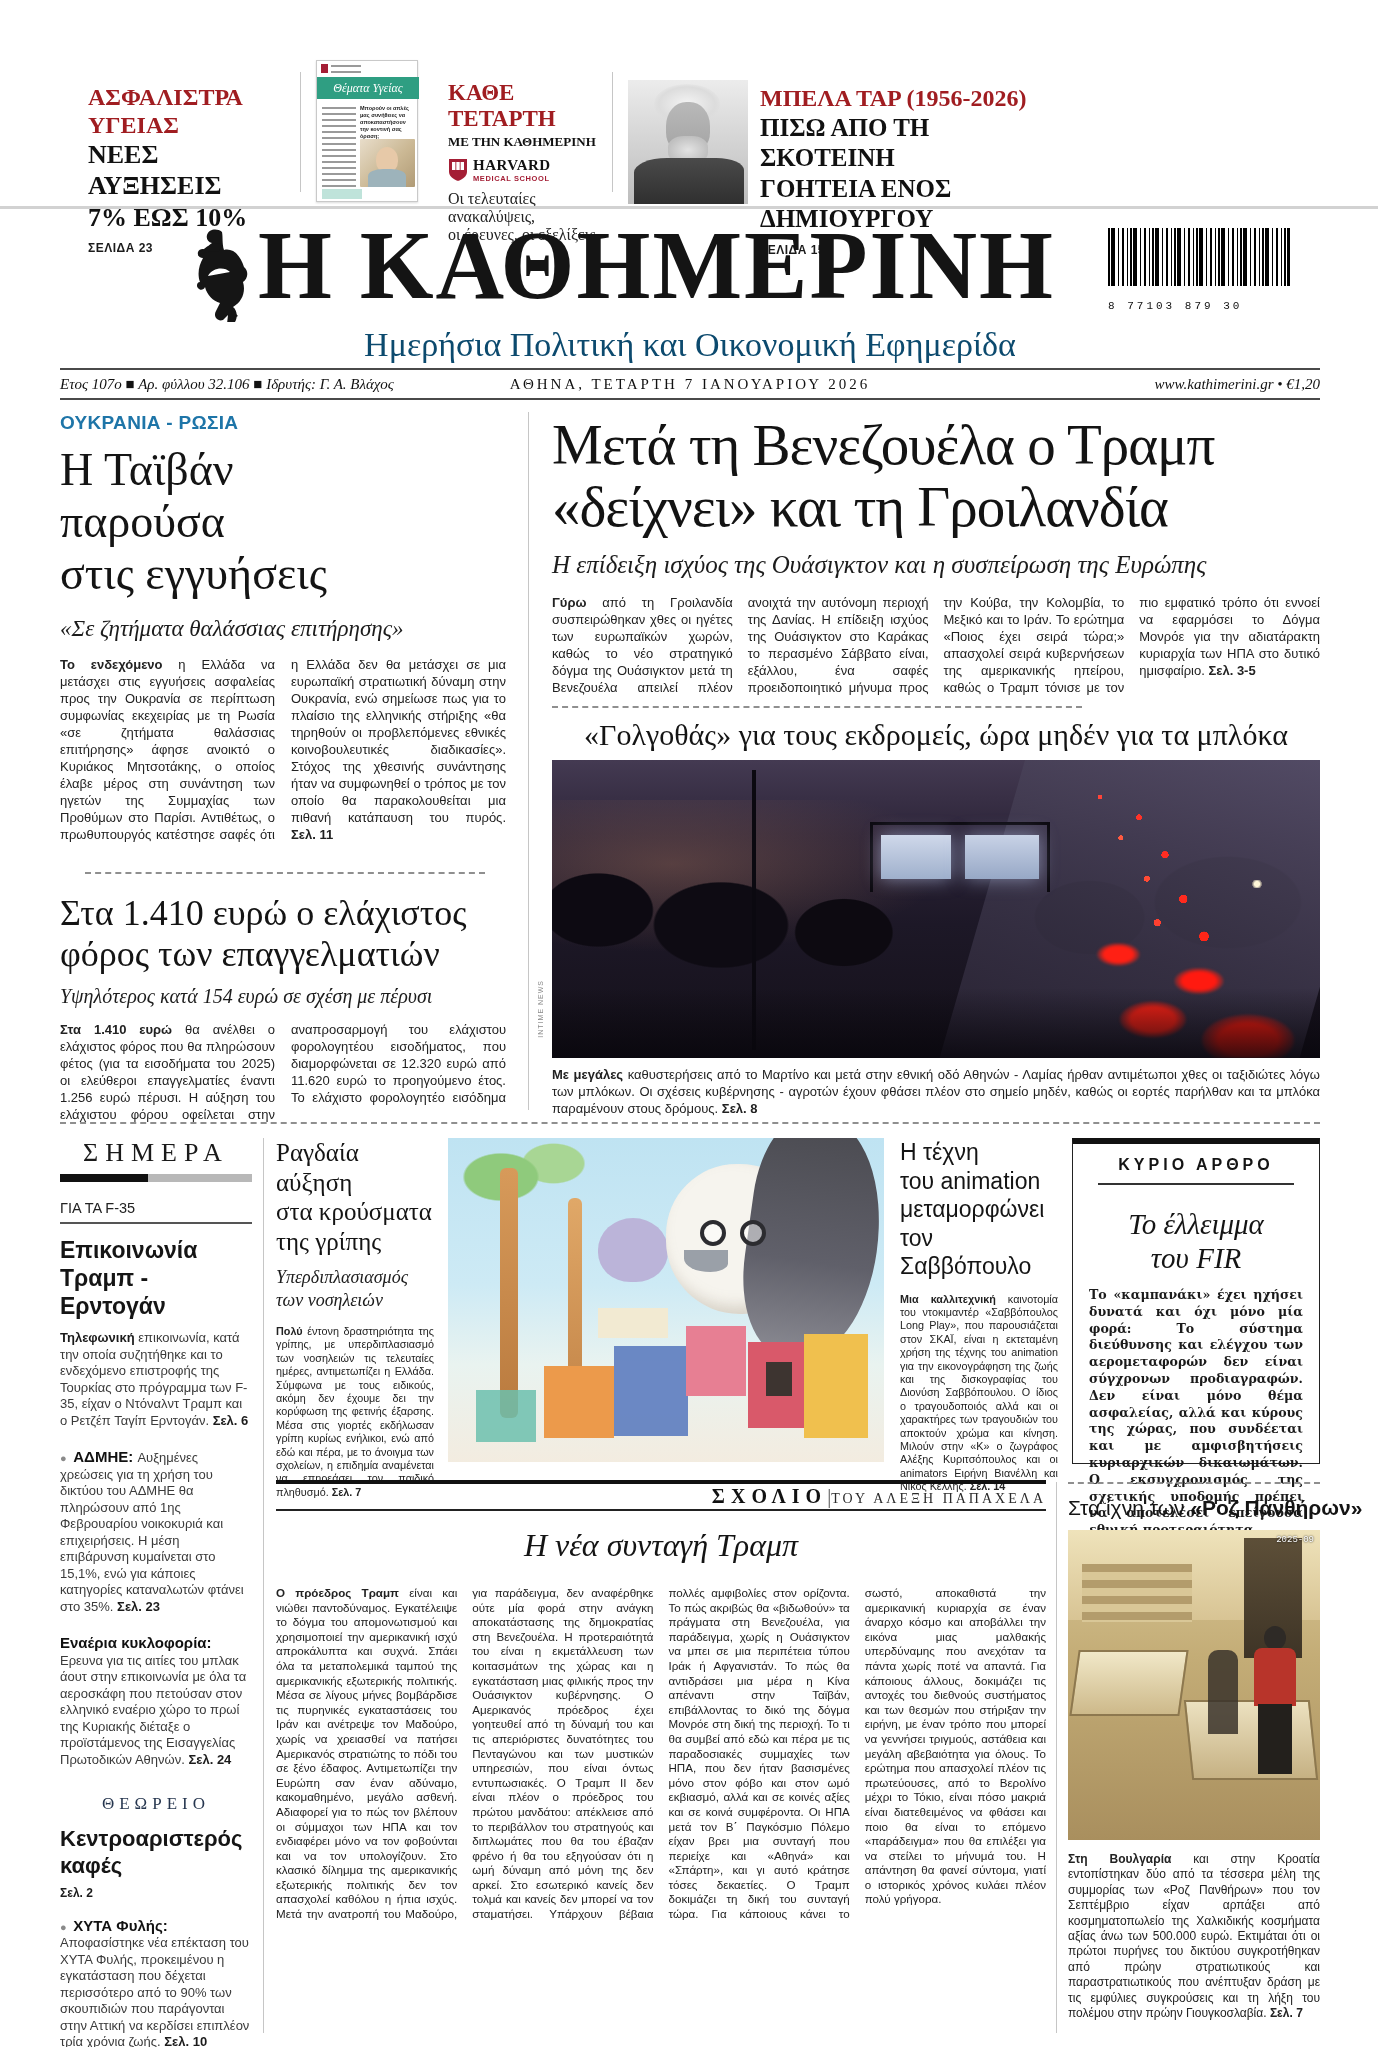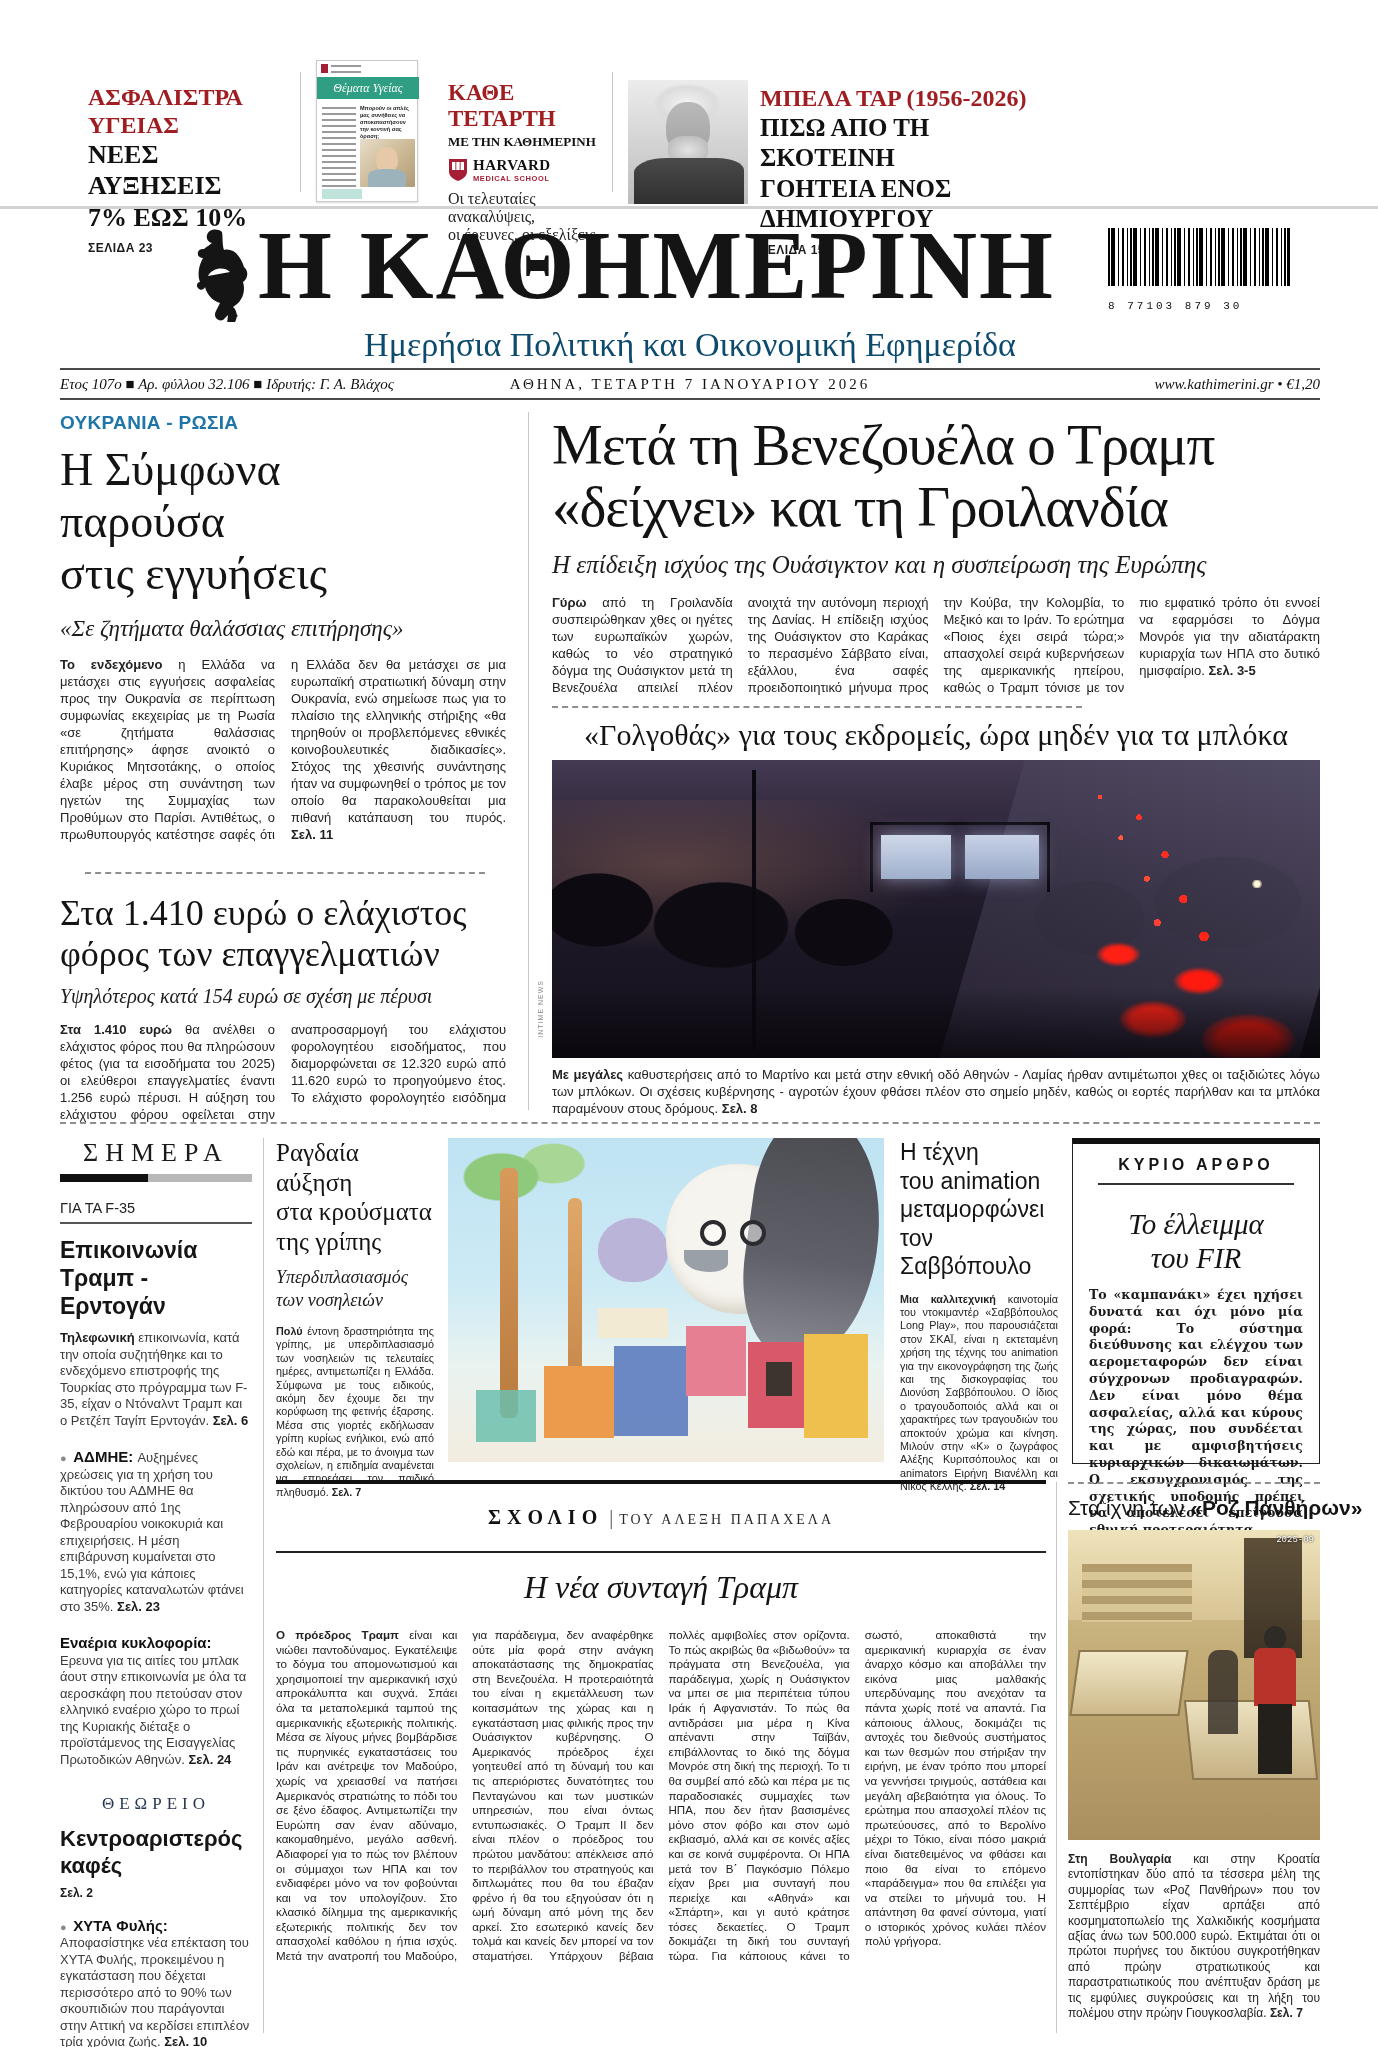--- a/index.html
+++ b/index.html
@@ -115,21 +115,21 @@
   <div class="abs" style="left:60px;top:374px;width:1260px;height:22px">
     <span class="serif i" style="position:absolute;left:0;top:2px;font-size:15px;color:#111">Ετος 107ο ■ Αρ. φύλλου 32.106 ■ Ιδρυτής: Γ. Α. Βλάχος</span>
     <span class="serif" style="position:absolute;left:330px;top:2px;width:600px;text-align:center;font-size:15px;letter-spacing:3px;color:#111">ΑΘΗΝΑ, ΤΕΤΑΡΤΗ 7 ΙΑΝΟΥΑΡΙΟΥ 2026</span>
     <span class="serif i" style="position:absolute;right:0;top:2px;font-size:15px;color:#111">www.kathimerini.gr • €1,20</span>
   </div>
   <div class="hrule" style="left:60px;top:398px;width:1260px;background:#4a4a4a;height:2px"></div>
 
   <div class="abs" style="left:60px;top:412px;width:446px">
     <div class="kicker-label blue" style="font-size:19px;letter-spacing:.3px">ΟΥΚΡΑΝΙΑ - ΡΩΣΙΑ</div>
     <h1 class="serif" style="font-weight:400;font-size:46px;line-height:1.13;margin-top:10px;color:#141414">
-      <span class="line">Η Σύμφωνα</span>
+      <span class="line">Η Ταϊβάν</span>
       <span class="line">παρούσα</span>
       <span class="line">στις εγγυήσεις</span>
     </h1>
     <div class="serif i" style="font-size:23px;margin-top:16px;color:#1c1c1c">«Σε ζητήματα θαλάσσιας επιτήρησης»</div>
     <div class="bodytxt cols2" style="margin-top:14px;font-size:13px;line-height:17px;height:192px;overflow:hidden">
       <span class="lead">Το ενδεχόμενο </span>
       <span>η Ελλάδα να μετάσχει στις εγγυήσεις ασφαλείας προς την Ουκρανία σε περίπτωση συμφωνίας εκεχειρίας με τη Ρωσία «σε ζητήματα θαλάσσιας επιτήρησης» άφησε ανοικτό ο Κυριάκος Μητσοτάκης, ο οποίος έλαβε μέρος στη συνάντηση των ηγετών της Συμμαχίας των Προθύμων στο Παρίσι. Αντιθέτως, ο πρωθυπουργός κατέστησε σαφές ότι η Ελλάδα δεν θα μετάσχει σε μια ευρωπαϊκή στρατιωτική δύναμη στην Ουκρανία, ενώ σημείωσε πως για το πλαίσιο της ελληνικής στήριξης «θα τηρηθούν οι προβλεπόμενες εθνικές κοινοβουλευτικές διαδικασίες». Στόχος της χθεσινής συνάντησης ήταν να συμφωνηθεί ο τρόπος με τον οποίο θα παρακολουθείται μια πιθανή κατάπαυση του πυρός.</span>
       <span class="pgref">Σελ. 11</span>
     </div>
   </div>
@@ -314,21 +314,21 @@
     <div class="sans b" style="font-size:16px;letter-spacing:4px;text-align:center;color:#141414">ΚΥΡΙΟ ΑΡΘΡΟ</div>
     <div style="margin:9px auto 0;width:196px;height:1.5px;background:#333"></div>
     <h3 class="serif i" style="font-weight:400;margin-top:22px;font-size:29px;line-height:1.18;text-align:center;color:#141414">
       <span class="line">Το έλλειμμα</span>
       <span class="line">του FIR</span>
     </h3>
     <div style="margin-top:12px;font-family:'DejaVu Serif',serif;font-weight:bold;font-size:12.6px;line-height:16.8px;text-align:justify;color:#1b1b1b">Το «καμπανάκι» έχει ηχήσει δυνατά και όχι μόνο μία φορά: Το σύστημα διεύθυνσης και ελέγχου των αερομεταφορών δεν είναι σύγχρονων προδιαγραφών. Δεν είναι μόνο θέμα ασφαλείας, αλλά και κύρους της χώρας, που συνδέεται και με αμφισβητήσεις κυριαρχικών δικαιωμάτων. Ο εκσυγχρονισμός της σχετικής υποδομής πρέπει να αποτελέσει επείγουσα εθνική προτεραιότητα.</div>
   </div>
 
   <div class="abs" style="left:276px;top:1480px;width:770px">
-    <div style="border-top:4px solid #111;border-bottom:2px solid #222;padding:22px 0;display:flex;align-items:baseline;justify-content:center;gap:6px">
+    <div style="border-top:4px solid #111;border-bottom:2px solid #222;padding:1px 0;display:flex;align-items:baseline;justify-content:flex-end;gap:0">
       <span class="serif b" style="font-size:20px;letter-spacing:6px;color:#111">ΣΧΟΛΙΟ</span>
       <span class="serif" style="font-size:20px;color:#555">|</span>
       <span class="serif" style="font-size:14px;letter-spacing:3px;color:#2b2b2b">ΤΟΥ ΑΛΕΞΗ ΠΑΠΑΧΕΛΑ</span>
     </div>
     <h2 class="serif i" style="font-weight:400;margin-top:16px;font-size:32px;text-align:center;color:#141414">Η νέα συνταγή Τραμπ</h2>
     <div class="bodytxt cols4" style="margin-top:22px;font-size:11.6px;line-height:14.6px;height:432px;overflow:hidden">
       <span class="lead">Ο πρόεδρος Τραμπ </span>
       <span>είναι και νιώθει παντοδύναμος. Εγκατέλειψε το δόγμα του απομονωτισμού και χρησιμοποιεί την αμερικανική ισχύ απροκάλυπτα και συχνά. Σπάει όλα τα μεταπολεμικά ταμπού της αμερικανικής εξωτερικής πολιτικής. Μέσα σε λίγους μήνες βομβάρδισε τις πυρηνικές εγκαταστάσεις του Ιράν και ανέτρεψε τον Μαδούρο, χωρίς να χρειασθεί να πατήσει Αμερικανός στρατιώτης το πόδι του σε ξένο έδαφος. Αντιμετωπίζει την Ευρώπη σαν έναν αδύναμο, κακομαθημένο, μεγάλο ασθενή. Αδιαφορεί για το πώς τον βλέπουν οι σύμμαχοι των ΗΠΑ και τον ενδιαφέρει μόνο να τον φοβούνται και να τον υπολογίζουν. Στο κλασικό δίλημμα της αμερικανικής εξωτερικής πολιτικής δεν τον απασχολεί καθόλου η ήπια ισχύς. Μετά την ανατροπή του Μαδούρο, για παράδειγμα, δεν αναφέρθηκε ούτε μία φορά στην ανάγκη αποκατάστασης της δημοκρατίας στη Βενεζουέλα. Η προτεραιότητά του είναι η εκμετάλλευση των κοιτασμάτων της χώρας και η εγκατάσταση μιας φιλικής προς την Ουάσιγκτον κυβέρνησης. Ο Αμερικανός πρόεδρος έχει γοητευθεί από τη δύναμή του και τις απεριόριστες δυνατότητες του Πενταγώνου και των μυστικών υπηρεσιών, που είναι όντως εντυπωσιακές. Ο Τραμπ ΙΙ δεν είναι πλέον ο πρόεδρος του πρώτου μανδάτου: απέκλεισε από το περιβάλλον του στρατηγούς και διπλωμάτες που θα του έβαζαν φρένο ή θα του εξηγούσαν ότι η ωμή δύναμη από μόνη της δεν αρκεί. Στο εσωτερικό κανείς δεν τολμά και κανείς δεν μπορεί να τον σταματήσει. Υπάρχουν βέβαια πολλές αμφιβολίες στον ορίζοντα. Το πώς ακριβώς θα «βιδωθούν» τα πράγματα στη Βενεζουέλα, για παράδειγμα, χωρίς η Ουάσιγκτον να μπει σε μια περιπέτεια τύπου Ιράκ ή Αφγανιστάν. Το πώς θα αντιδράσει μια μέρα η Κίνα απέναντι στην Ταϊβάν, επιβάλλοντας το δικό της δόγμα Μονρόε στη δική της περιοχή. Το τι θα συμβεί από εδώ και πέρα με τις παραδοσιακές συμμαχίες των ΗΠΑ, που δεν ήταν βασισμένες μόνο στον φόβο και στον ωμό εκβιασμό, αλλά και σε κοινές αξίες και σε κοινά συμφέροντα. Οι ΗΠΑ μετά τον Β΄ Παγκόσμιο Πόλεμο είχαν βρει μια συνταγή που περιείχε και «Αθηνά» και «Σπάρτη», και γι αυτό κράτησε τόσες δεκαετίες. Ο Τραμπ δοκιμάζει τη δική του συνταγή τώρα. Για κάποιους κάνει το σωστό, αποκαθιστά την αμερικανική κυριαρχία σε έναν άναρχο κόσμο και αποβάλλει την εικόνα μιας μαλθακής υπερδύναμης που ανεχόταν τα πάντα χωρίς ποτέ να απαντά. Για κάποιους άλλους, δοκιμάζει τις αντοχές του διεθνούς συστήματος και των θεσμών που στήριξαν την ειρήνη, με έναν τρόπο που μπορεί να γεννήσει τριγμούς, αστάθεια και μεγάλη αβεβαιότητα για όλους. Το ερώτημα που απασχολεί πλέον τις πρωτεύουσες, από το Βερολίνο μέχρι το Τόκιο, είναι πόσο μακριά είναι διατεθειμένος να φθάσει και ποιο θα είναι το επόμενο «παράδειγμα» που θα επιλέξει για να στείλει το μήνυμά του. Η απάντηση θα φανεί σύντομα, γιατί ο ιστορικός χρόνος κυλάει πλέον πολύ γρήγορα.</span>
     </div>
   </div>

